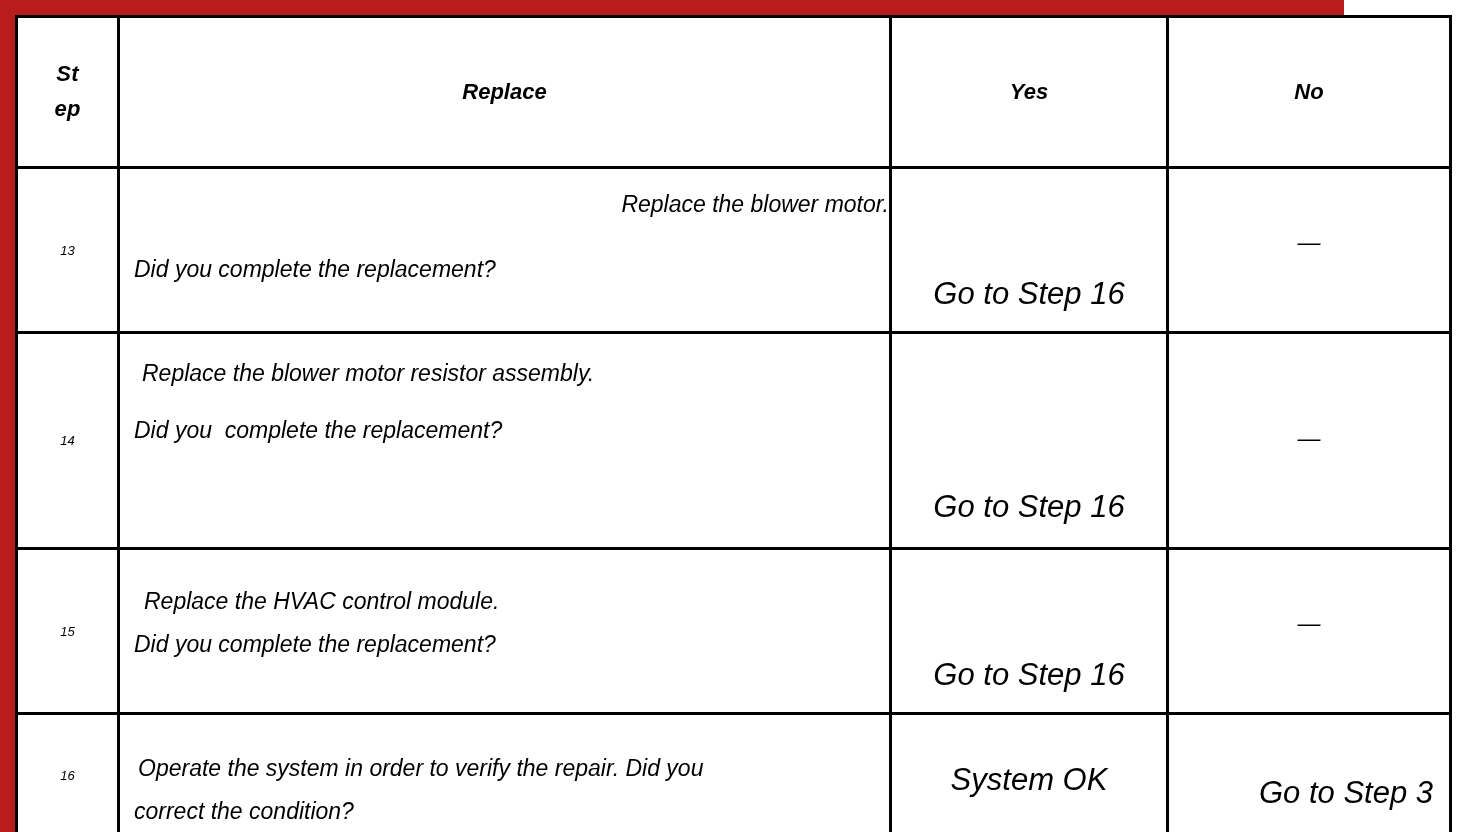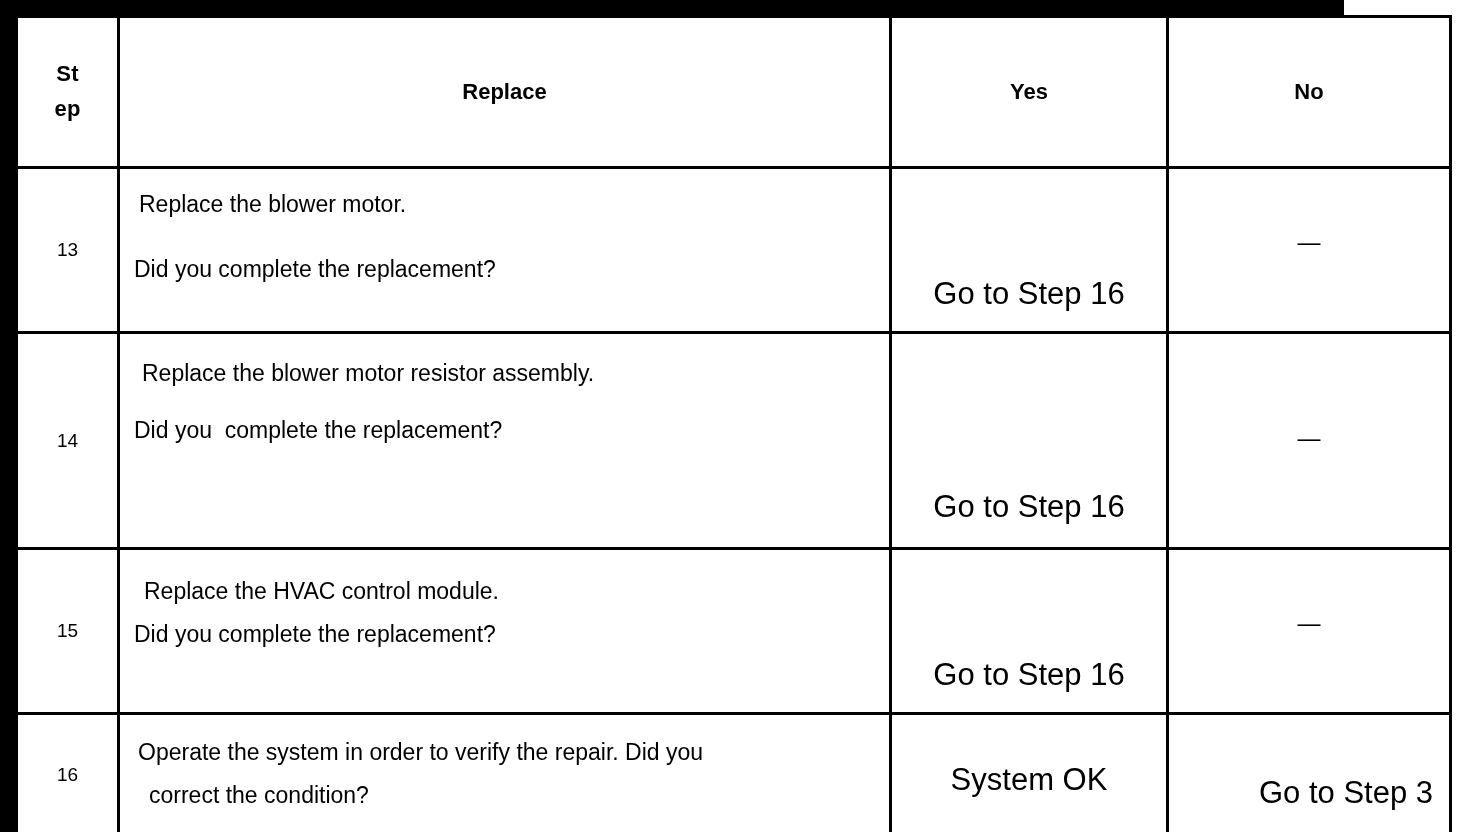--- a/index.html
+++ b/index.html
@@ -12,21 +12,22 @@
     height: 832px;
     font-family: "Liberation Sans", sans-serif;
     color: #000000;
     overflow: hidden;
   }
 
   .page {
     position: relative;
     width: 1344px;
     height: 832px;
-    background: #000000;
+    background: #b91c1c;
+    font-style: italic;
   }
 
   
   .diag-table {
     position: absolute;
     left: 15px;
     top: 15px;
     width: 1434px;           
     border-collapse: collapse;
     table-layout: fixed;
@@ -76,47 +77,47 @@
     height: 100%;
     box-sizing: border-box;
   }
 
   
   .step-num {
     display: flex;
     align-items: center;
     justify-content: center;
     height: 100%;
-    font-size: 19px;
+    font-size: 13px;
   }
 
   
   .action-block {
     font-size: 23px;
     line-height: 1.0;
     padding-left: 14px;
     padding-top: 22px;
   }
   .action-line { white-space: pre; }
 
   
   .r13 .action-block { padding-top: 24px; }
   .r13 .action-line + .action-line { margin-top: 42px; }
-  .r13 .action-line:first-child { padding-left: 5px; }
+  .r13 .action-line:first-child { padding-left: 5px; text-align: right; }
 
   .r14 .action-block { padding-top: 28px; }
   .r14 .action-line + .action-line { margin-top: 34px; }
   .r14 .action-line:first-child { padding-left: 8px; }
 
-  .r15 .action-block { padding-top: 30px; }
+  .r15 .action-block { padding-top: 40px; }
   .r15 .action-line + .action-line { margin-top: 20px; }
   .r15 .action-line:first-child { padding-left: 10px; }
 
-  .r16 .action-block { padding-top: 26px; }
-  .r16 .action-line + .action-line { margin-top: 20px; margin-left: 15px; }
+  .r16 .action-block { padding-top: 42px; }
+  .r16 .action-line + .action-line { margin-top: 20px; }
   .r16 .action-line:first-child { padding-left: 4px; }
 
   
   .yn-text {
     font-size: 31px;
     text-align: center;
     width: 100%;
     position: absolute;
     left: 0;
   }

